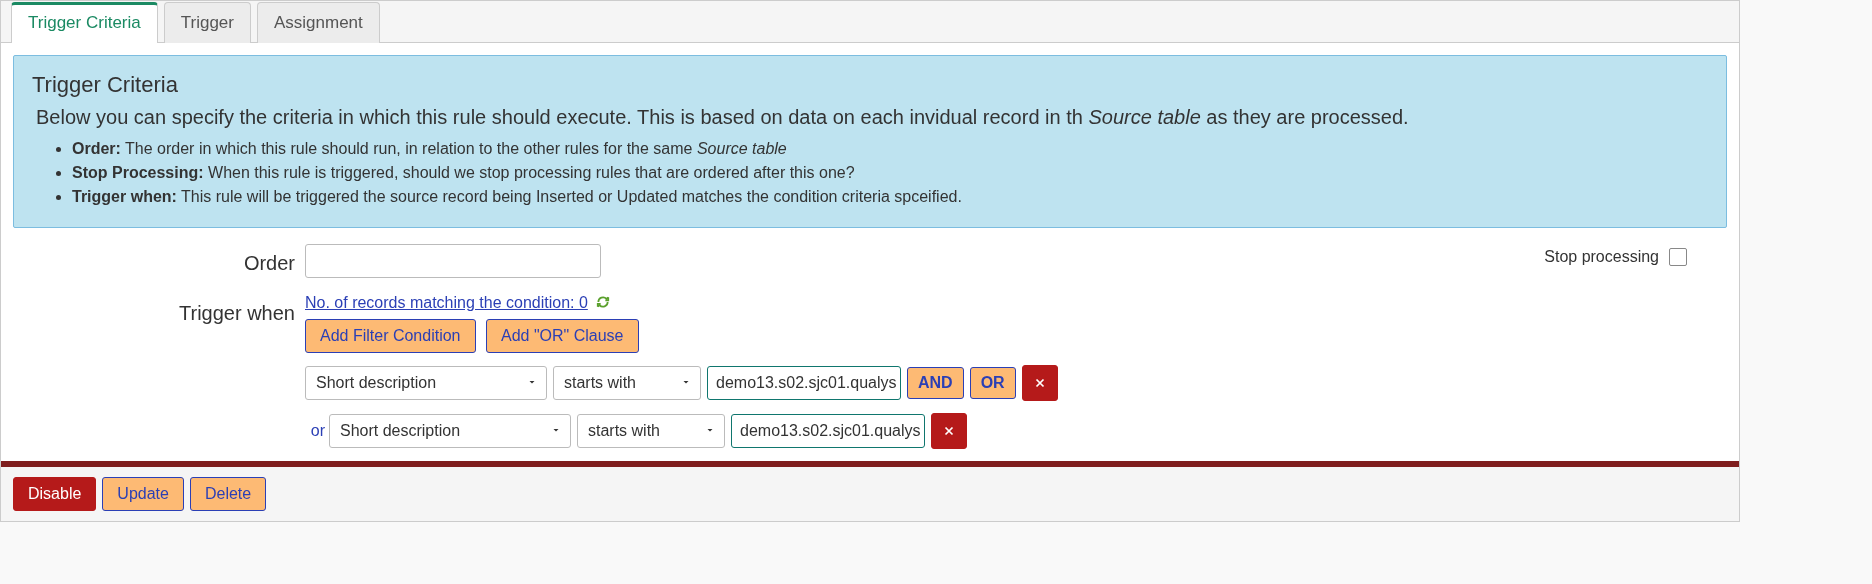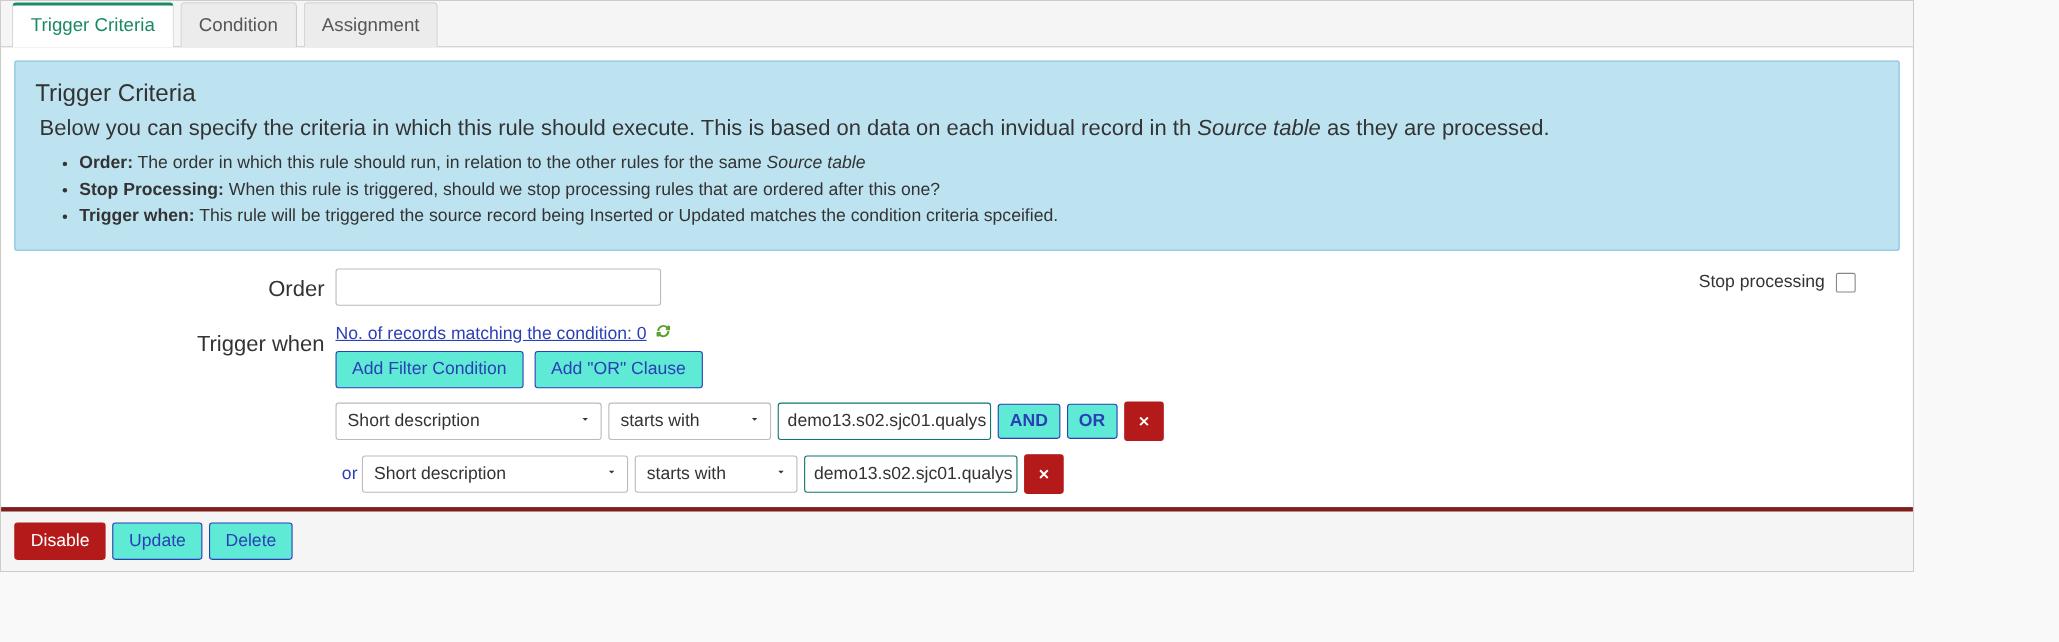--- a/index.html
+++ b/index.html
@@ -134,21 +134,21 @@
     margin-left: 4px;
     vertical-align: middle;
   }
 
   
   .btn {
     display: inline-flex;
     align-items: center;
     justify-content: center;
     border: 1px solid #2b3fb5;
-    background: #5eead4;
+    background: #fdba74;
     color: #2b3fb5;
     border-radius: 3px;
     padding: 6px 14px;
     font-size: 16px;
     cursor: pointer;
     height: 34px;
     box-sizing: border-box;
     margin-right: 6px;
   }
   .btn.small { padding: 4px 10px; height: 32px; font-weight: bold; }
@@ -219,34 +219,34 @@
     align-items: center;
     justify-content: center;
     background: #b51a1a;
     border: 1px solid #b51a1a;
     color: #fff;
     cursor: pointer;
   }
 
   
   .footer {
-    border-top: 4px solid #7f1d1d;
+    border-top: 6px solid #7f1d1d;
     background: #f5f5f5;
     padding: 10px 12px;
     display: flex;
   }
 </style>
 </head>
 <body>
 
 <div class="outer">
 
   <div class="tabs">
     <div class="tab active">Trigger Criteria</div>
-    <div class="tab">Condition</div>
+    <div class="tab">Trigger</div>
     <div class="tab">Assignment</div>
   </div>
 
   <div class="panel-wrap">
 
     <div class="info">
       <h2>Trigger Criteria</h2>
       <p>
         <span>Below you can specify the criteria in which this rule should execute. This is based on data on each invidual record in th </span><em>Source table</em><span> as they are processed.</span>
       </p>

